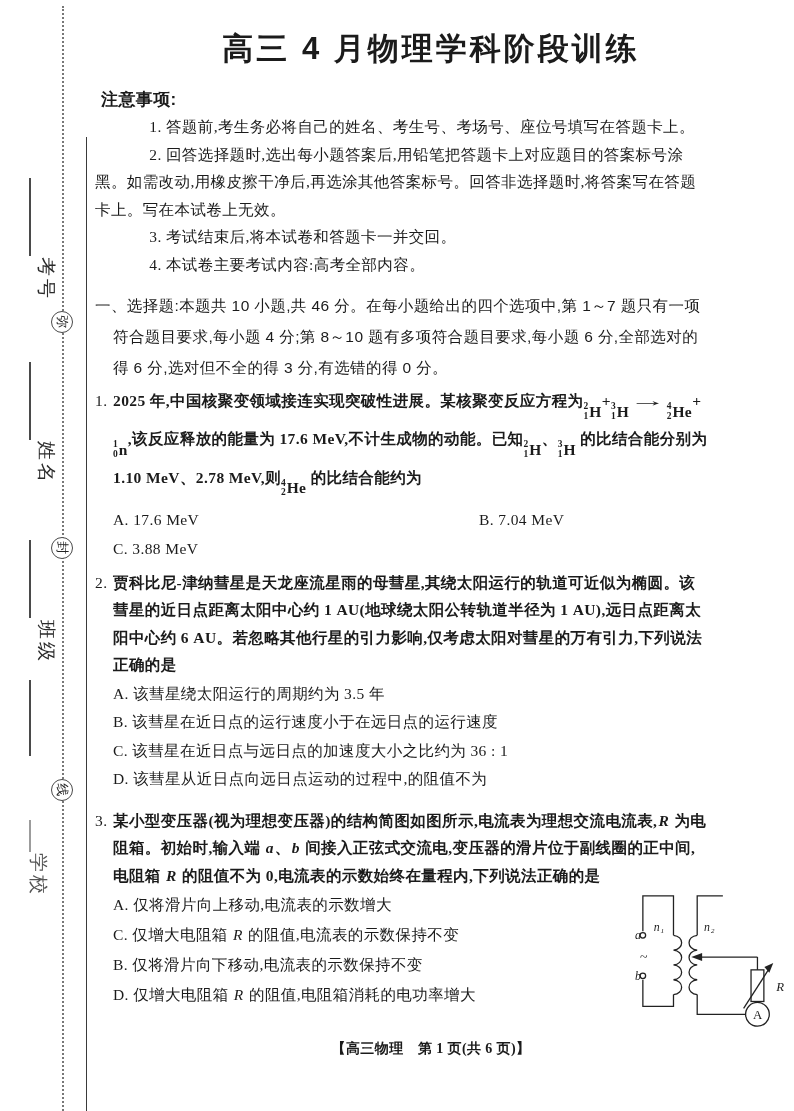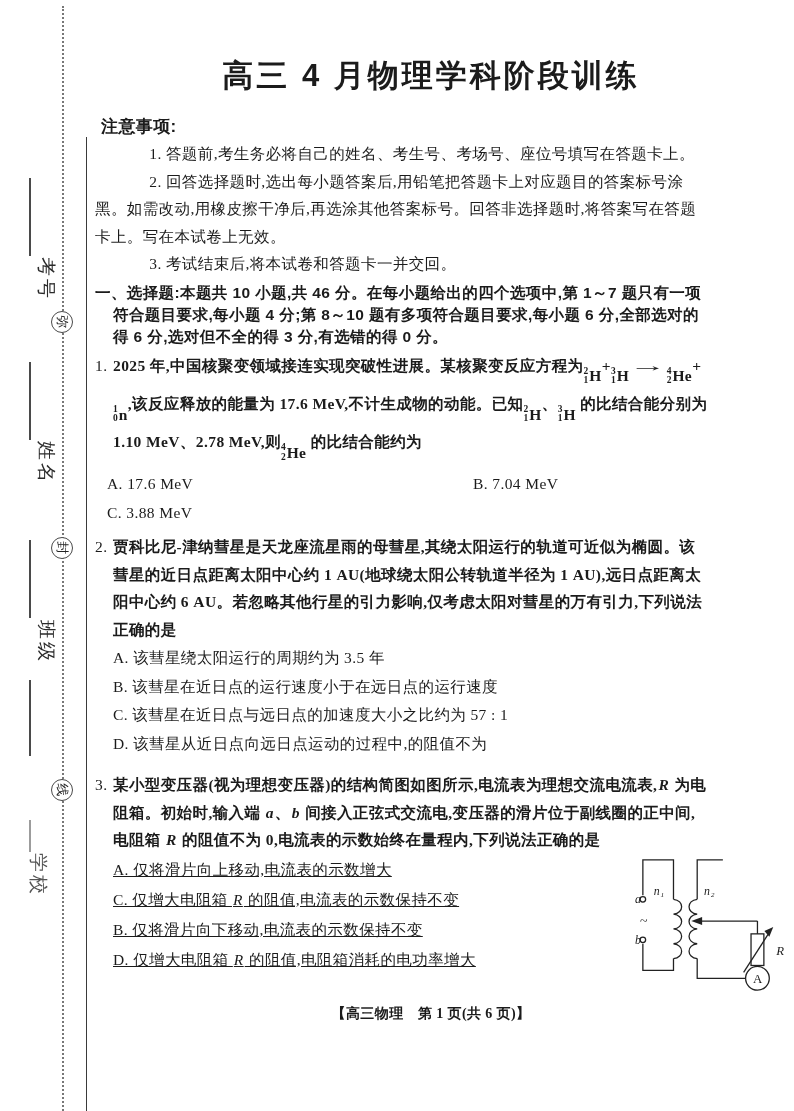--- a/index.html
+++ b/index.html
@@ -32,48 +32,48 @@
     position:absolute; left:51px; width:22px; height:22px; z-index:2;
     border:1px solid #4a4a4a; border-radius:50%; background:#fff;
     display:flex; align-items:center; justify-content:center;
     font-size:13px; transform:rotate(90deg); color:#222;
   }
   .seal-char.s1 { top:311px; } .seal-char.s2 { top:537px; } .seal-char.s3 { top:779px; }
   
   .content { position:absolute; left:95px; top:0; width:616px; font-size:15.5px; }
   .centered { transform:translateX(28px); }
   .title {
-    margin-top:56px; text-align:center; font-size:31px; line-height:40px;
+    margin-top:29px; text-align:center; font-size:31px; line-height:40px;
     font-weight:700; letter-spacing:3px;
     font-family:"Liberation Sans","DejaVu Sans",sans-serif;
   }
   .subtitle { margin-top:31px; text-align:center; font-size:16px; line-height:22px; }
   .notice { margin-top:18px; }
   .notice-h {
     margin-left:6px; font-size:17px; line-height:26px; font-weight:700;
     font-family:"Liberation Sans","DejaVu Sans",sans-serif;
   }
   .notice-item { line-height:27.5px; text-indent:3.5em; }
   .section-h {
-    margin-top:4px; padding-left:18px; text-indent:-18px;
-    font-weight:700; line-height:22px;
+    margin-top:12px; padding-left:18px; text-indent:-18px;
+    font-weight:400; line-height:31px;
     font-family:"Liberation Sans","DejaVu Sans",sans-serif;
   }
   .question { margin-top:4px; }
   .q-row { display:flex; }
   .q-num { flex:0 0 18px; line-height:27.5px; }
   .q-text { flex:1; line-height:27.5px;font-weight:bold; }
   .opts-grid {
-    margin-left:12px; margin-top:3px;
+    margin-left:18px; margin-top:3px;
     display:grid; grid-template-columns:366px auto; line-height:29px;
   }
   .opts-list { margin-left:18px; margin-top:1px; }
   .opts-list .opt { line-height:28.5px; }
   .q3 { position:relative; margin-top:13px; }
-  .q3 .opts-list .opt { line-height:30px;text-decoration:underline; }
+  .q3 .opts-list .opt { line-height:30px; }
   .q3-fig { position:absolute; left:537px; top:76px; width:162px; height:152px; }
   .q3-fig svg { width:100%; height:100%; }
   .footer { margin-top:30px; text-align:center; font-size:14px; font-weight:700; }
   
   .ivar { font-style:italic; font-family:"Liberation Serif","DejaVu Serif",serif; padding:0 1px; }
   .nuc { display:inline-flex; align-items:center; vertical-align:-3px; }
   .nuc .nums { display:inline-flex; flex-direction:column; align-items:flex-end;
                font-size:9.5px; line-height:9.5px; letter-spacing:0; margin-right:1px; }
   .larrow { display:inline-block; transform:scaleX(2.4); margin:0 11px; letter-spacing:0; }
   svg text { font-family:"Liberation Serif","DejaVu Serif",serif; }
@@ -101,20 +101,21 @@
 
   <main class="content">
 
     <h1 class="title centered">高三 4 月物理学科阶段训练</h1>
 
     <section class="notice">
       <p class="notice-h">注意事项:</p>
       <p class="notice-item">1. 答题前,考生务必将自己的姓名、考生号、考场号、座位号填写在答题卡上。</p>
       <p class="notice-item">2. 回答选择题时,选出每小题答案后,用铅笔把答题卡上对应题目的答案标号涂黑。如需改动,用橡皮擦干净后,再选涂其他答案标号。回答非选择题时,将答案写在答题卡上。写在本试卷上无效。</p>
       <p class="notice-item">3. 考试结束后,将本试卷和答题卡一并交回。</p>
+      <p class="notice-item">4. 本试卷主要考试内容:高考全部内容。</p>
     </section>
 
     <p class="section-h">一、选择题:本题共 10 小题,共 46 分。在每小题给出的四个选项中,第 1～7 题只有一项符合题目要求,每小题 4 分;第 8～10 题有多项符合题目要求,每小题 6 分,全部选对的得 6 分,选对但不全的得 3 分,有选错的得 0 分。</p>
 
     <div class="question">
       <div class="q-row">
         <span class="q-num">1.</span>
         <div class="q-text">2025 年,中国核聚变领域接连实现突破性进展。某核聚变反应方程为<span class="nuc">
               <span class="nums">
                 <span>2</span>
@@ -167,21 +168,21 @@
     </div>
 
     <div class="question" style="margin-top:6px;">
       <div class="q-row">
         <span class="q-num">2.</span>
         <div class="q-text">贾科比尼-津纳彗星是天龙座流星雨的母彗星,其绕太阳运行的轨道可近似为椭圆。该彗星的近日点距离太阳中心约 1 AU(地球绕太阳公转轨道半径为 1 AU),远日点距离太阳中心约 6 AU。若忽略其他行星的引力影响,仅考虑太阳对彗星的万有引力,下列说法正确的是</div>
       </div>
       <div class="opts-list">
         <div class="opt">A. 该彗星绕太阳运行的周期约为 3.5 年</div>
         <div class="opt">B. 该彗星在近日点的运行速度小于在远日点的运行速度</div>
-        <div class="opt">C. 该彗星在近日点与远日点的加速度大小之比约为 57 : 1</div>
+        <div class="opt">C. 该彗星在近日点与远日点的加速度大小之比约为 36 : 1</div>
         <div class="opt">D. 该彗星从近日点向远日点运动的过程中,的阻值不为</div>
       </div>
     </div>
 
     <div class="question q3">
       <div class="q-row">
         <span class="q-num">3.</span>
         <div class="q-text">某小型变压器(视为理想变压器)的结构简图如图所示,电流表为理想交流电流表,<span class="ivar">R</span> 为电阻箱。初始时,输入端 <span class="ivar">a</span>、<span class="ivar">b</span> 间接入正弦式交流电,变压器的滑片位于副线圈的正中间,电阻箱 <span class="ivar">R</span> 的阻值不为 0,电流表的示数始终在量程内,下列说法正确的是</div>
       </div>
       <div class="opts-list">

